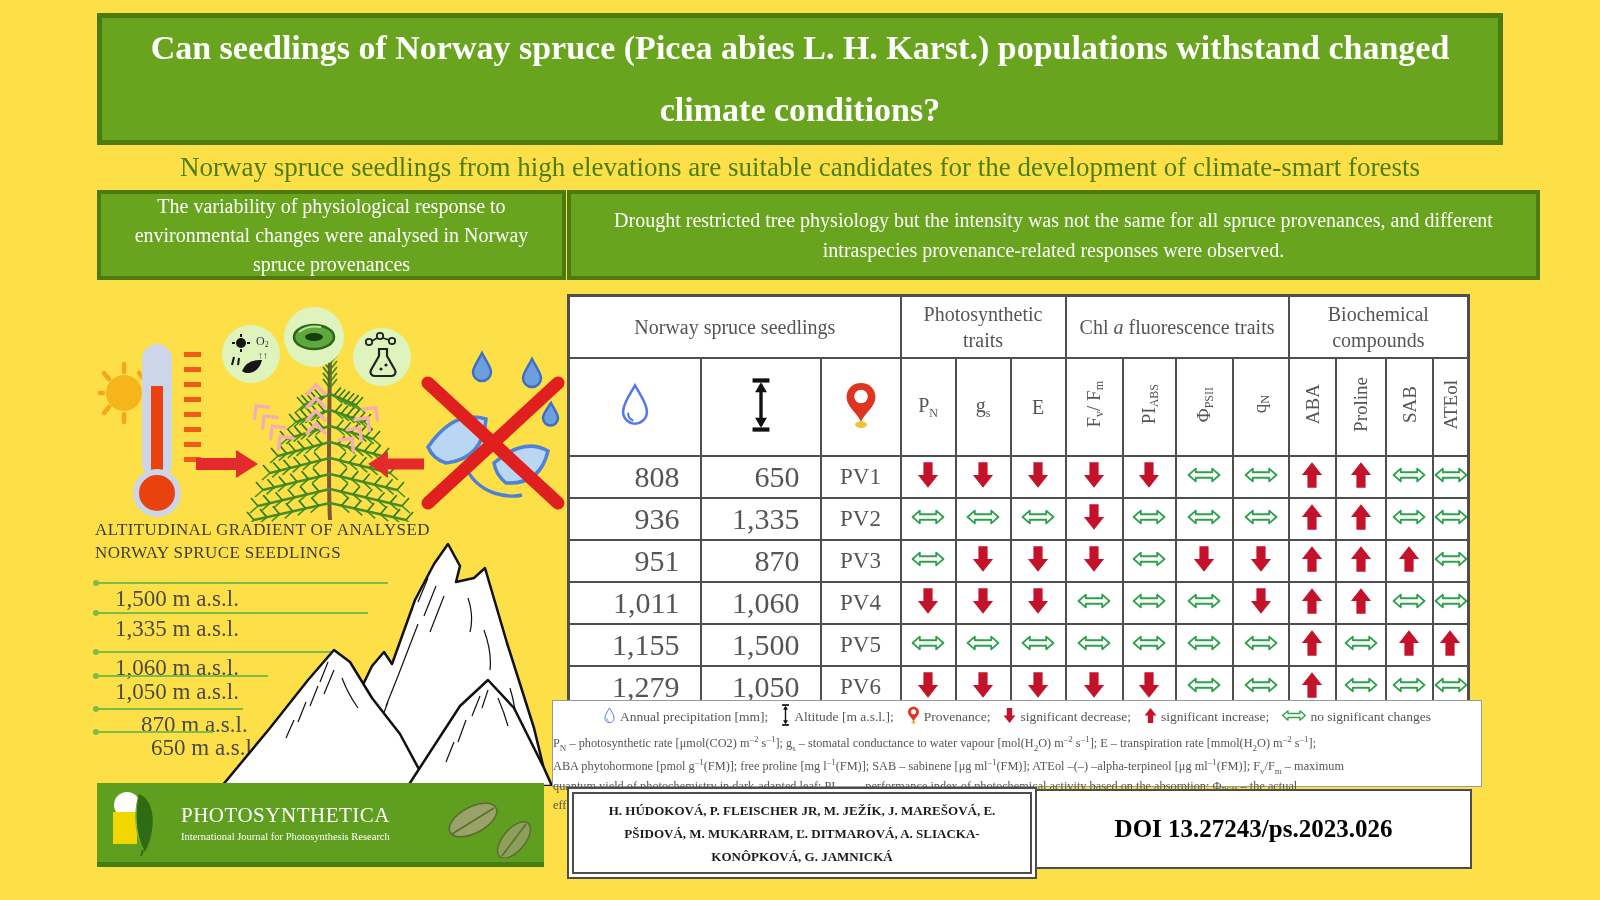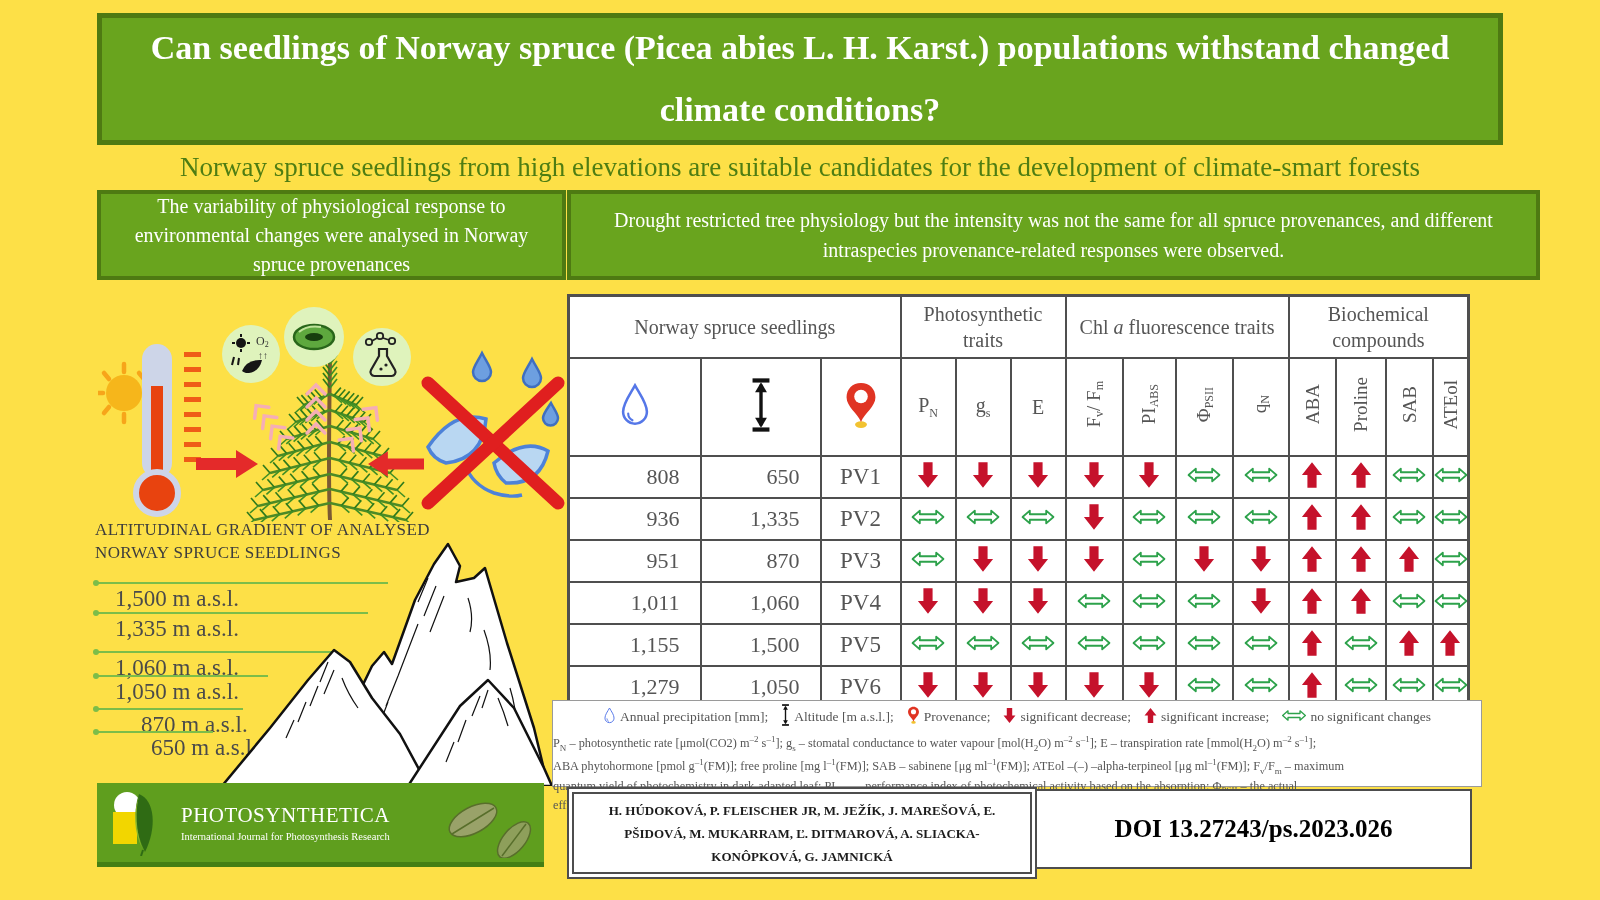--- a/index.html
+++ b/index.html
@@ -30,21 +30,21 @@
   .alt-label{color:#4a4a4a;font-size:23px;margin-top:2px;}
 
   
   .tbl{position:absolute;left:567px;top:294px;border-collapse:collapse;table-layout:fixed;width:900px;
        background:#fff;border:3px solid #4f4f4f;}
   .tbl th,.tbl td{border:2px solid #4f4f4f;padding:0;text-align:center;color:#555;overflow:hidden;}
   .tbl .gh{font-size:20px;font-weight:400;height:60px;line-height:1.3;}
   .tbl .ih{height:96px;vertical-align:middle;}
   .tbl .th-trait{font-size:20px;font-weight:400;}
   .tbl .rot span{writing-mode:vertical-rl;transform:rotate(180deg);display:inline-block;font-size:19px;line-height:1;}
-  .tbl td.num{text-align:right;padding-right:20px;font-size:22px;}
+  .tbl td.num{text-align:right;padding-right:20px;font-size:30px;}
   .tbl td.prov{font-size:23px;}
   .tbl tbody tr{height:42px;}
   .tbl sub{font-size:12px;}
 
   
   .note-frame{position:absolute;left:552px;top:700px;width:928px;height:85px;border:1px solid #9a9a9a;background:#fff;}
   .legend{display:flex;justify-content:center;align-items:center;gap:13px;font-size:13.5px;color:#555;margin-top:3px;}
   .legend .lg-item{display:inline-flex;align-items:center;gap:4px;justify-content:center;}
   .footnotes{margin-top:2px;text-align:left;color:#555;font-size:12.3px;line-height:14.8px;}
   .footnotes sub,.footnotes sup{font-size:9px;}

